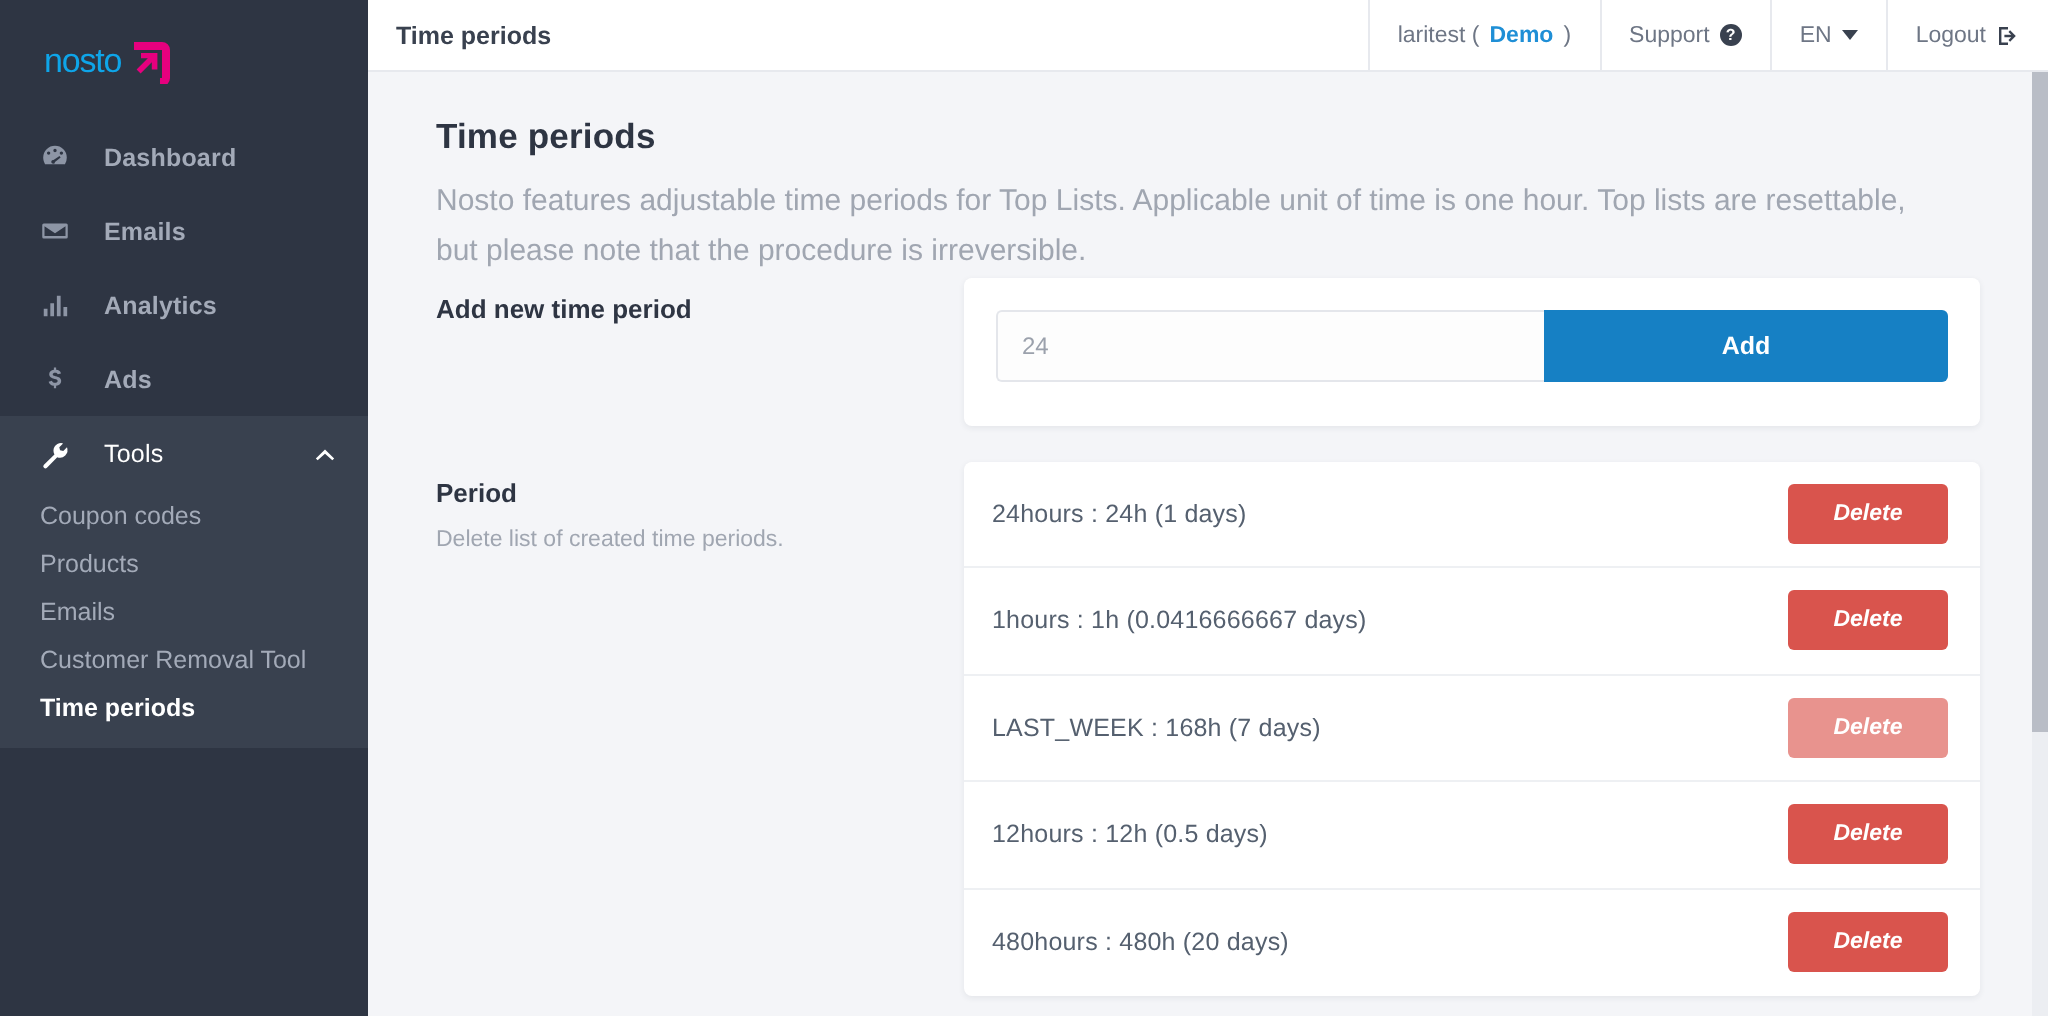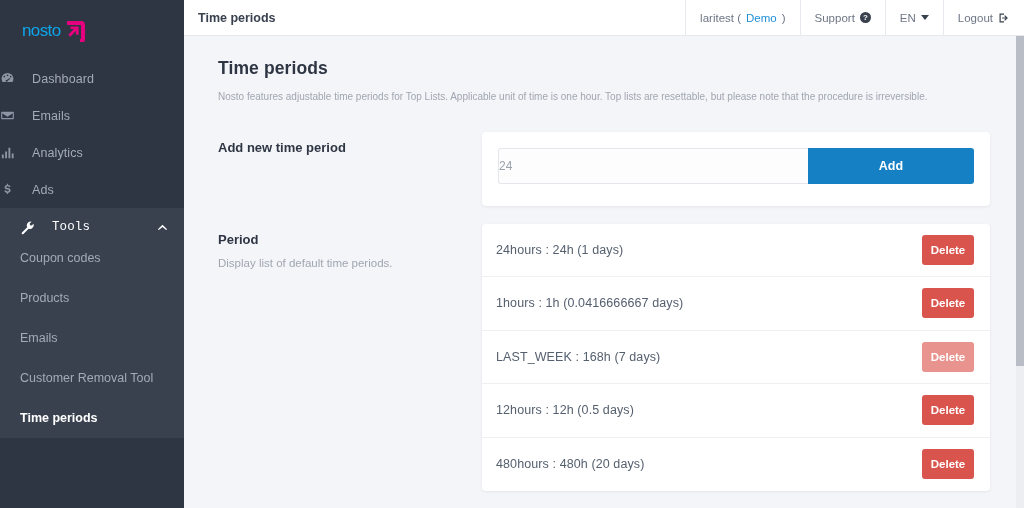--- a/index.html
+++ b/index.html
@@ -26,44 +26,44 @@
   }
   .logo-mark {
     width: 22px; height: 22px; margin-left: 3px; margin-top: 2px;
     position: relative; display: inline-block;
   }
   .logo-mark svg { display: block; }
 
   .nav { display: flex; flex-direction: column; }
   .nav-item {
     height: 37px; display: flex; align-items: center;
-    cursor: pointer;
+    padding-left: 20px; cursor: pointer; font-weight: bold;
   }
   .nav-icon {
     width: 22px; min-width: 22px; display: flex; align-items: center;
     justify-content: flex-start; color: #8b93a3;
   }
   .nav-icon svg { display: block; fill: #8d95a5; }
   .nav-label {
     color: #a3aab8; font-size: 12.5px; margin-left: 10px; letter-spacing: .1px;
   }
 
   .nav-group {
     background: #39414f;
   }
   .nav-group .nav-item-head {
     height: 38px; display: flex; align-items: center;
-    padding-left: 20px; padding-right: 16px; cursor: pointer; font-family: Liberation Mono, monospace;
+    padding-left: 20px; padding-right: 16px; cursor: pointer;
   }
   .nav-group .nav-icon svg { fill: #ffffff; }
   .nav-group .nav-label { color: #ffffff; font-weight: 400; }
   .chev { margin-left: auto; color: #ffffff; display:flex; }
   .chev svg { display:block; fill:#ffffff; }
 
-  .subnav { display: flex; flex-direction: column; padding-bottom: 8px; gap: 16px; }
+  .subnav { display: flex; flex-direction: column; padding-bottom: 8px; }
   .subnav-item {
     height: 24px; display: flex; align-items: center;
     padding-left: 20px; cursor: pointer;
     color: #a3aab8; font-size: 12.5px;
   }
   .subnav-item.active { color: #ffffff; font-weight: 700; }
 
   .nav-bottom { margin-top: 10px; }
 
   
@@ -75,72 +75,72 @@
   }
   .topbar-title {
     display: flex; align-items: center; padding-left: 14px;
     font-size: 12.5px; font-weight: 700; color: #39414f; flex: 1;
   }
   .topbar-item {
     display: flex; align-items: center; gap: 5px;
     padding: 0 14px; font-size: 11.5px; color: #6e7685;
     border-left: 1px solid #e7e9ee; cursor: pointer; white-space: nowrap;
   }
-  .topbar-item .accent { color: #1f8fd6; font-weight: 400; }
+  .topbar-item .accent { color: #1f8fd6; font-weight: 700; }
   .ico-badge {
     width: 11px; height: 11px; border-radius: 50%;
     background: #39414f; color: #fff; font-size: 8px; font-weight: 700;
     display: inline-flex; align-items: center; justify-content: center;
     line-height: 1;
   }
   .caret-dn { width:0;height:0;border-left:4px solid transparent;border-right:4px solid transparent;border-top:5px solid #39414f; }
   .logout-ico svg { display:block; fill:#39414f; }
 
   .content {
     flex: 1; overflow-y: auto; padding: 22px 34px 0 34px;
   }
   .page-title { font-size: 17.5px; font-weight: 700; color: #2e3543; margin-bottom: 10px; letter-spacing: .1px; }
-  .page-desc { font-size: 10px; color: #a0a6b1; line-height: 1.65; max-width: 755px; margin-bottom: 26px; }
+  .page-desc { font-size: 15px; color: #a0a6b1; line-height: 1.65; max-width: 755px; }
 
   .section { display: flex; align-items: flex-start; margin-bottom: 18px; }
   .section-left { width: 264px; min-width: 264px; padding-right: 17px; padding-top: 8px; }
   .section-left h3 { font-size: 13px; font-weight: 700; color: #2e3543; margin-bottom: 7px; }
   .section-left p { font-size: 11.5px; color: #a0a6b1; line-height: 1.6; }
   .section-right { flex: 1; }
 
   .card {
     background: #ffffff; border-radius: 4px;
     box-shadow: 0 1px 3px rgba(40,50,70,.08);
   }
   .add-card { padding: 16px 16px 22px 16px; }
   .add-row { display: flex; }
   .add-input {
     flex: 1; height: 36px; border: 1px solid #e4e6eb; border-right: none;
     border-radius: 3px 0 0 3px; background: #fdfdfd;
-    padding: 0 0; font-size: 12px; color: #000000;
+    padding: 0 12px; font-size: 12px; color: #000000;
     font-family: "Liberation Sans", sans-serif; outline: none;
   }
   .add-input::placeholder { color: #9ba1ac; }
   .add-btn {
-    width: 166px; height: 36px; border: none; border-radius: 0 3px 3px 0;
+    width: 202px; height: 36px; border: none; border-radius: 0 3px 3px 0;
     background: #1680c4; color: #fff; font-size: 12.5px; font-weight: 700;
     font-family: "Liberation Sans", sans-serif; cursor: pointer;
   }
 
   .list-card { padding: 0; overflow: hidden; }
   .list-row {
     height: 53.5px; display: flex; align-items: center;
     padding: 0 16px 0 14px; border-bottom: 1px solid #eef0f3;
   }
   .list-row:last-child { border-bottom: none; }
   .list-label { flex: 1; font-size: 12.5px; color: #55606f; letter-spacing: .1px; }
   .del-btn {
-    width: 52px; height: 30px; border: none; border-radius: 3px;
+    width: 80px; height: 30px; border: none; border-radius: 3px;
     background: #d9544d; color: #fff; font-size: 11.5px; font-weight: 700;
-    font-family: "Liberation Sans", sans-serif; cursor: pointer;
+    font-family: "Liberation Sans", sans-serif; cursor: pointer; font-style: italic;
   }
   .del-btn.muted { background: #e8938e; }
 
   
   .scroll-track {
     position: absolute; top: 36px; right: 0; width: 8px; bottom: 0;
     background: #eceef2;
   }
   .scroll-thumb {
     position: absolute; top: 0; right: 0; width: 8px; height: 330px;
@@ -278,21 +278,21 @@
               <input class="add-input" type="text" placeholder="24" style="">
               <button class="add-btn">Add</button>
             </div>
           </div>
         </div>
       </div>
 
       <div class="section">
         <div class="section-left">
           <h3>Period</h3>
-          <p>Display list of default time periods.</p>
+          <p>Delete list of created time periods.</p>
         </div>
         <div class="section-right">
           <div class="card list-card">
 
             <div class="list-row">
               <span class="list-label">24hours : 24h (1 days)</span>
               <button class="del-btn">Delete</button>
             </div>
 
             <div class="list-row">

